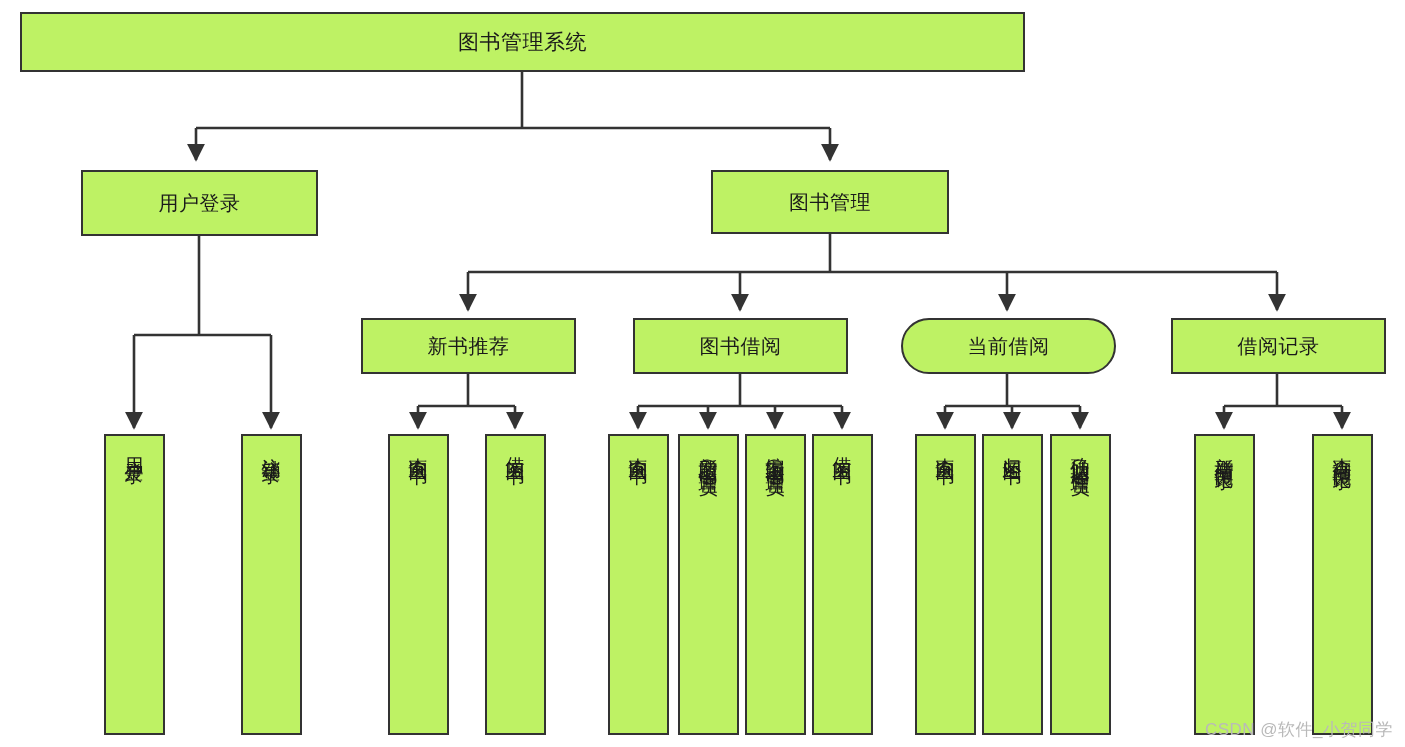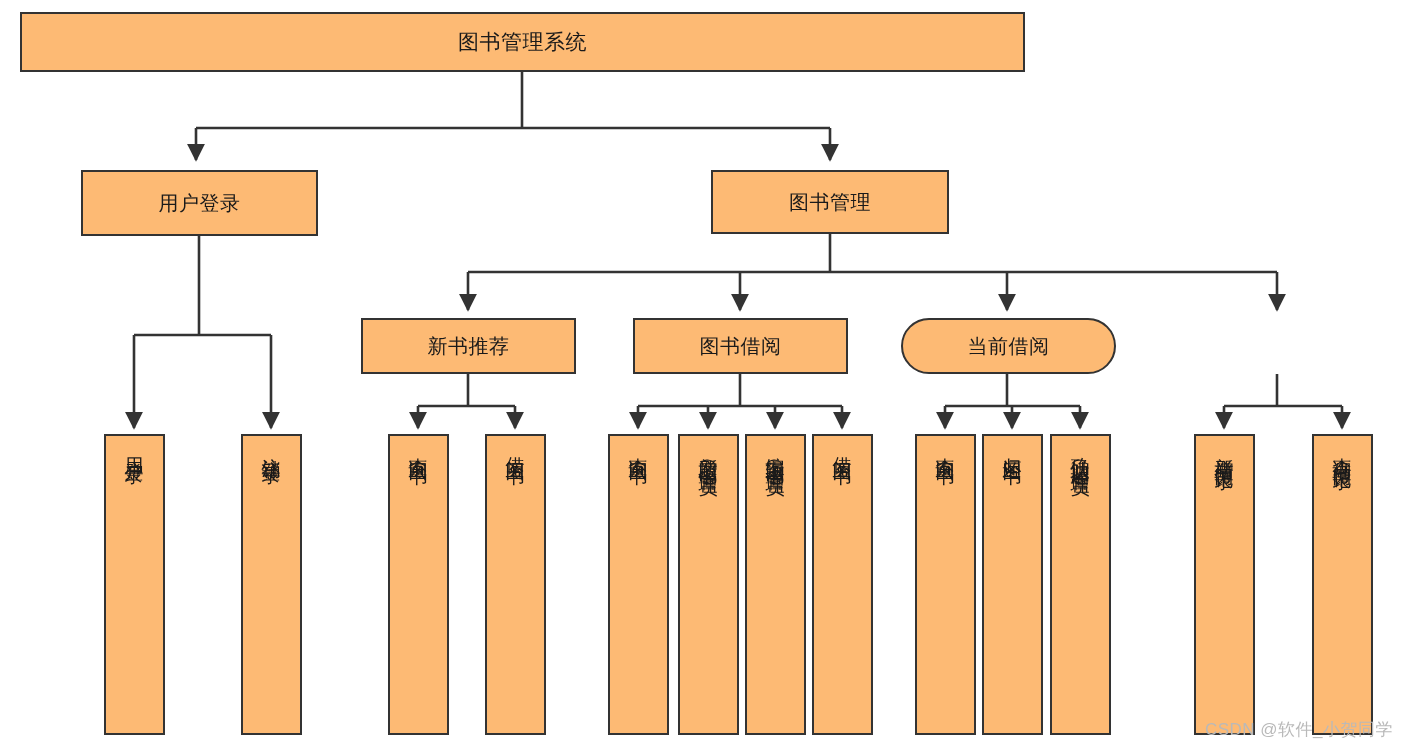--- a/index.html
+++ b/index.html
@@ -14,21 +14,21 @@
     position: relative;
     width: 1405px;
     height: 747px;
     background: #ffffff;
     overflow: hidden;
   }
   .node {
     position: absolute;
     box-sizing: border-box;
     border: 2px solid #333333;
-    background: #fdba74;
+    background: #bef264;
     display: flex;
     align-items: center;
     justify-content: center;
     color: #1a1a1a;
   }
   .node-label {
     font-size: 20px;
     line-height: 1.15;
     letter-spacing: 0.5px;
     white-space: nowrap;
@@ -137,20 +137,23 @@
 
   <div class="node level3" style="left:361px; top:318px; width:215px; height:56px;">
     <span class="node-label">新书推荐</span>
   </div>
   <div class="node level3" style="left:633px; top:318px; width:215px; height:56px;">
     <span class="node-label">图书借阅</span>
   </div>
   <div class="node level3" style="left:901px; top:318px; width:215px; height:56px;border-radius:28px;">
     <span class="node-label">当前借阅</span>
   </div>
+  <div class="node level3" style="left:1171px; top:318px; width:215px; height:56px;">
+    <span class="node-label">借阅记录</span>
+  </div>
 
   <div class="node leaf" style="left:104px; top:434px; width:61px; height:301px;">
     <span class="node-label">用户登录</span>
   </div>
   <div class="node leaf" style="left:241px; top:434px; width:61px; height:301px;">
     <span class="node-label">注销登录</span>
   </div>
 
   <div class="node leaf" style="left:388px; top:434px; width:61px; height:301px;">
     <span class="node-label">查询图书</span>

